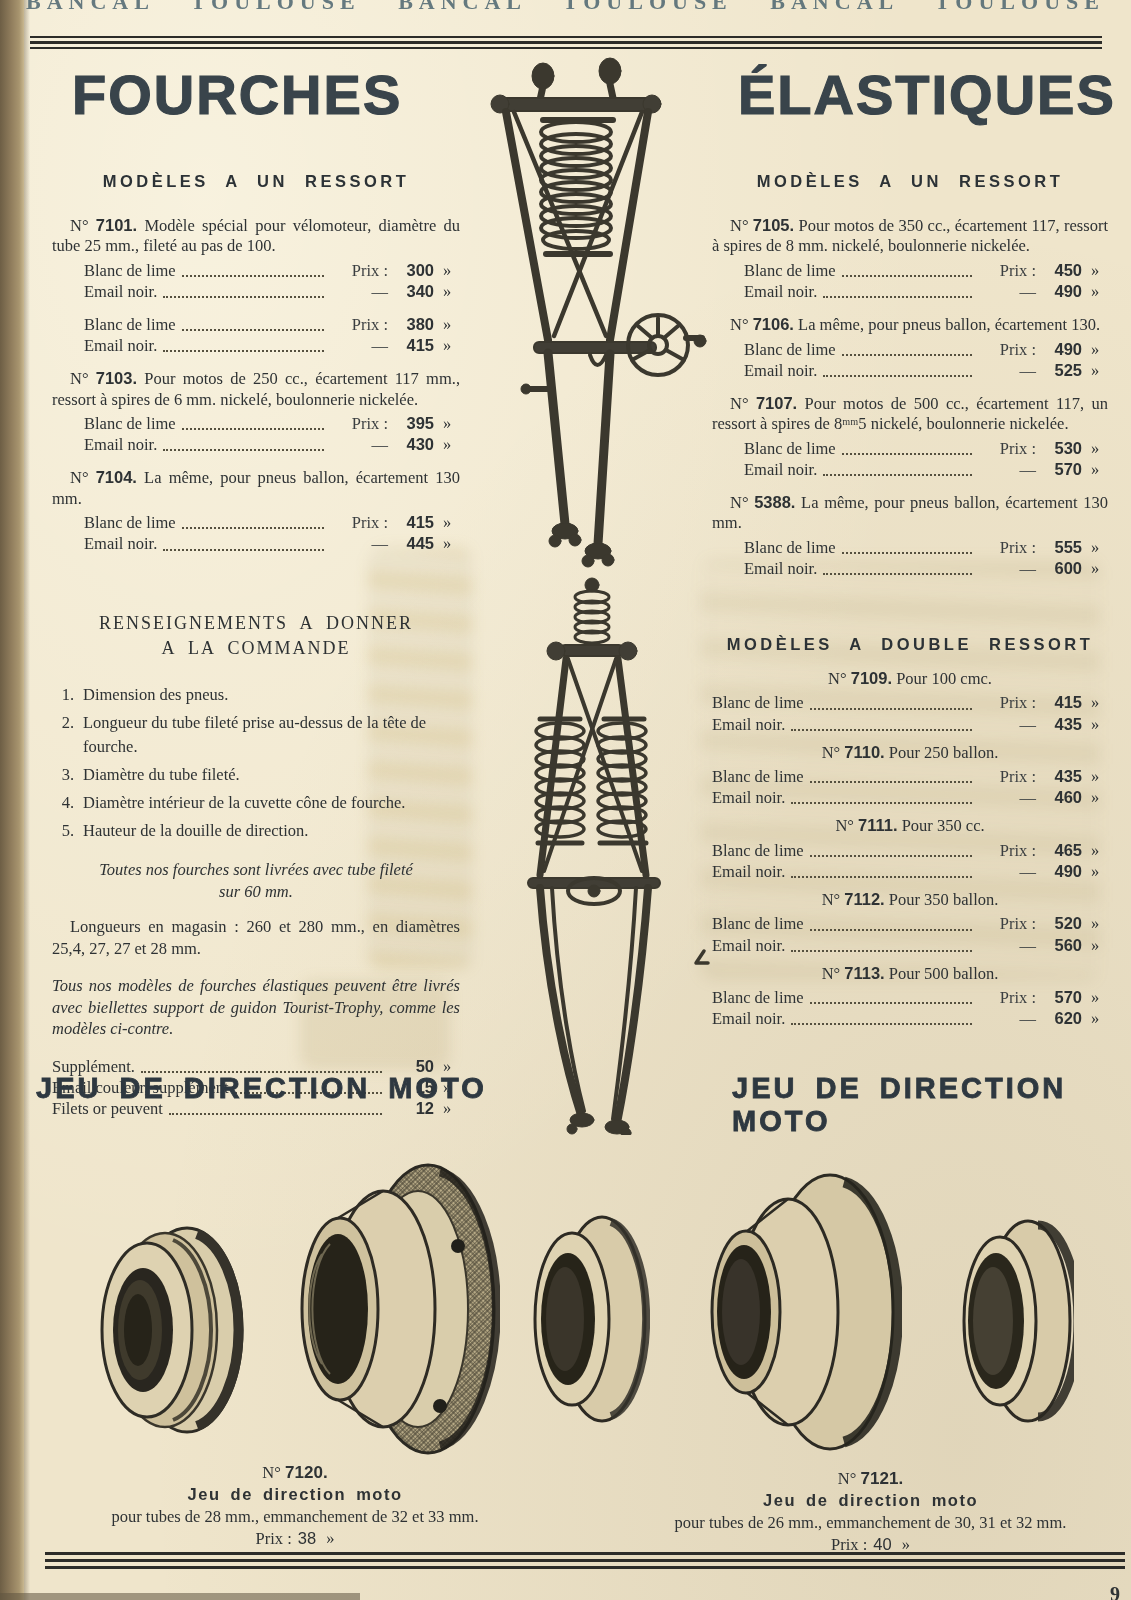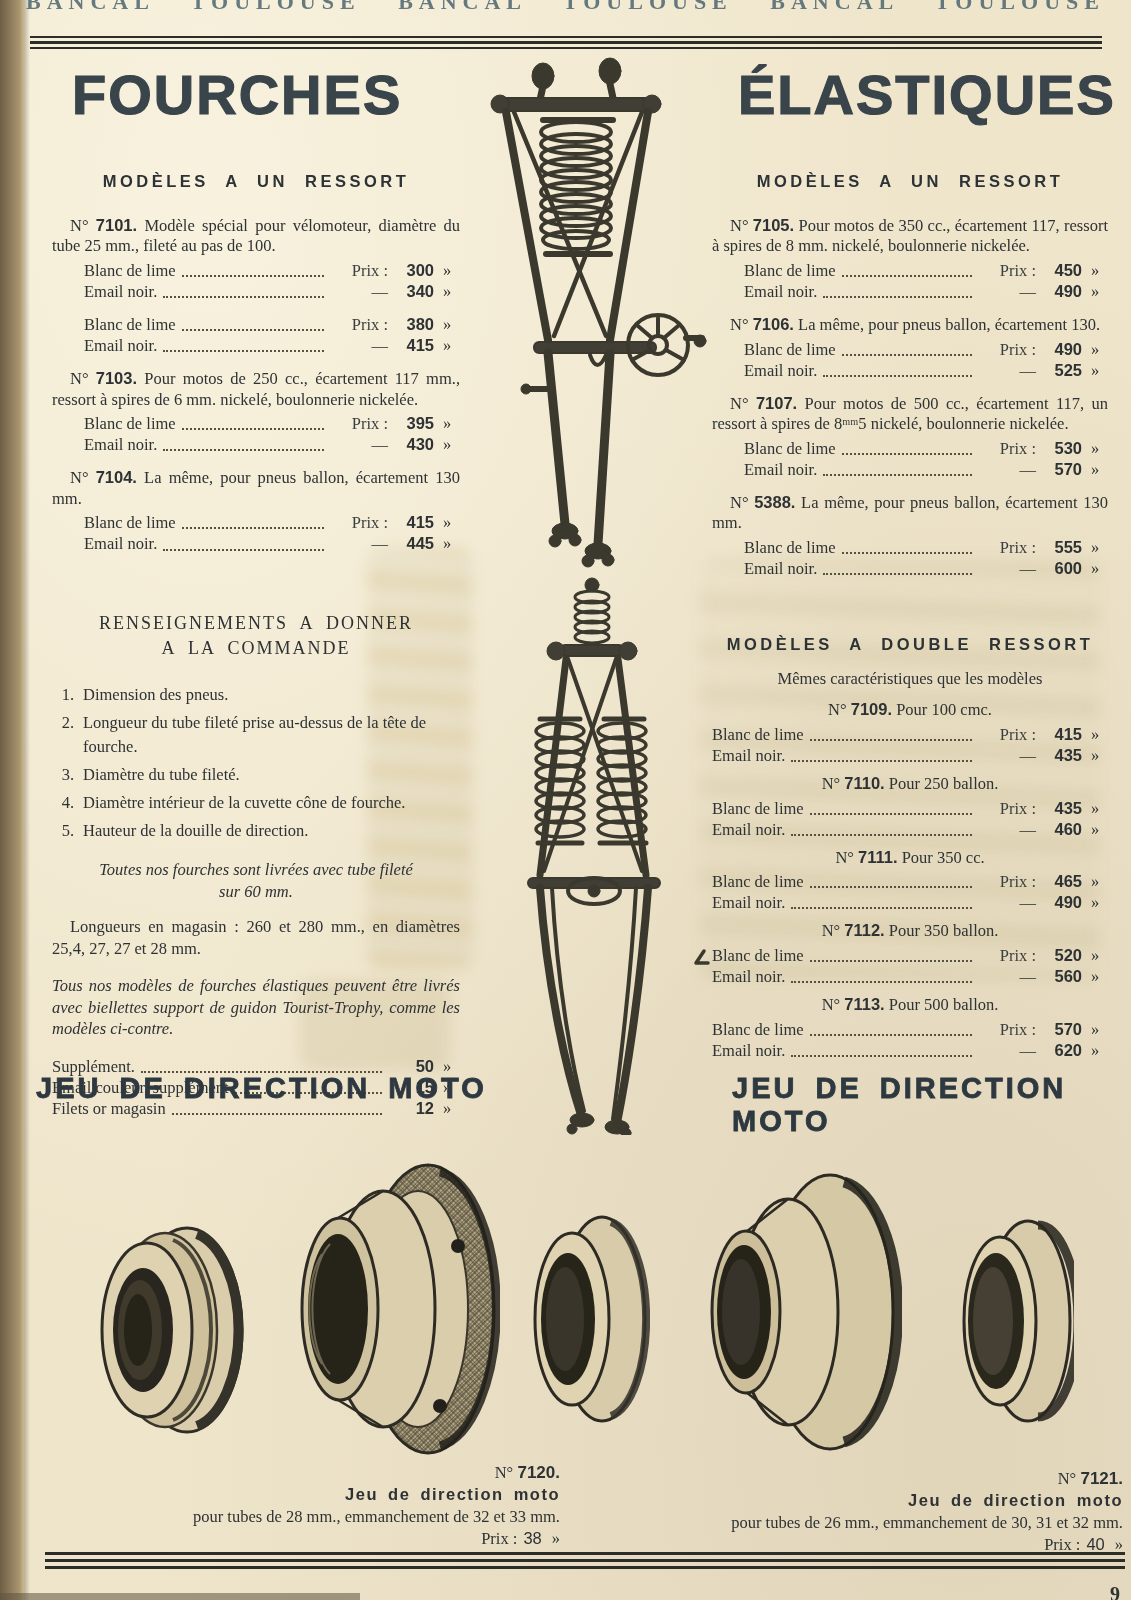--- a/index.html
+++ b/index.html
@@ -64,21 +64,21 @@
   .d-head{margin:0 0 3px;text-align:center;font-size:16.5px;line-height:1.3;}
   .d-note{text-align:center;font-size:16.5px;line-height:1.3;margin-bottom:10px;}
   
   .illus{position:absolute;}
   .illus svg{display:block;}
   
   .jeu-title{position:absolute;top:1072px;font-family:"Liberation Sans",sans-serif;font-weight:700;
     font-size:29px;letter-spacing:3px;word-spacing:7px;color:#2e3840;-webkit-text-stroke:.8px #2e3840;}
   .jeu-title.left{left:36px;}
   .jeu-title.right{left:732px;}
-  .caption{position:absolute;text-align:right;font-size:16.5px;line-height:1.32;}
+  .caption{position:absolute;text-align:center;font-size:16.5px;line-height:1.32;}
   .cap-num{font-size:17px;}
   .cap-num .num{font-size:17px;}
   .cap-name{font-family:"Liberation Sans",sans-serif;font-weight:700;font-size:16.5px;letter-spacing:1.5px;word-spacing:4px;}
   .cap-price .pv{font-family:"Liberation Sans",sans-serif;font-weight:400;margin:0 10px 0 6px;}
   
   .bleed{position:absolute;filter:blur(7px);border-radius:14px;pointer-events:none;}
   .b1{left:368px;top:548px;width:104px;height:420px;
       background:repeating-linear-gradient(4deg, rgba(170,140,55,.20) 0 16px, rgba(100,85,40,.06) 16px 38px);}
   .b2{left:700px;top:560px;width:400px;height:420px;
       background:repeating-linear-gradient(2deg, rgba(140,120,60,.10) 0 20px, rgba(140,120,60,.02) 20px 46px);}
@@ -330,21 +330,21 @@
         </div>
 
         <div class="price-row flush">
           <span class="plabel">Email couleur, supplément</span>
           <span class="leader"></span>
           <span class="pval">15</span>
           <span class="punit">»</span>
         </div>
 
         <div class="price-row flush">
-          <span class="plabel">Filets or magasin</span>
+          <span class="plabel">Filets or peuvent</span>
           <span class="leader"></span>
           <span class="pval">12</span>
           <span class="punit">»</span>
         </div>
       </div>
   </div>
 
   <div class="col col-right">
     <div class="col-heading">MODÈLES A UN RESSORT</div>
 
@@ -418,21 +418,20 @@
             <span class="leader"></span>
             <span class="pprefix">—</span>
             <span class="pval">600</span>
             <span class="punit">»</span>
           </div>
         </div>
       </div>
 
     <div class="col-heading double">MODÈLES A DOUBLE RESSORT</div>
     <div class="d-note">
-      <div>Mêmes caractéristiques que les modèles</div>
     </div>
 
     <div>
 
         <div class="d-item">
           <p class="d-head"><span class="no-label">N°</span> <span class="num">7109.</span> <span>Pour 100 cmc.</span></p>
           <div class="price-row flush">
             <span class="plabel">Blanc de lime</span>
             <span class="leader"></span>
             <span class="pprefix">Prix :</span>

